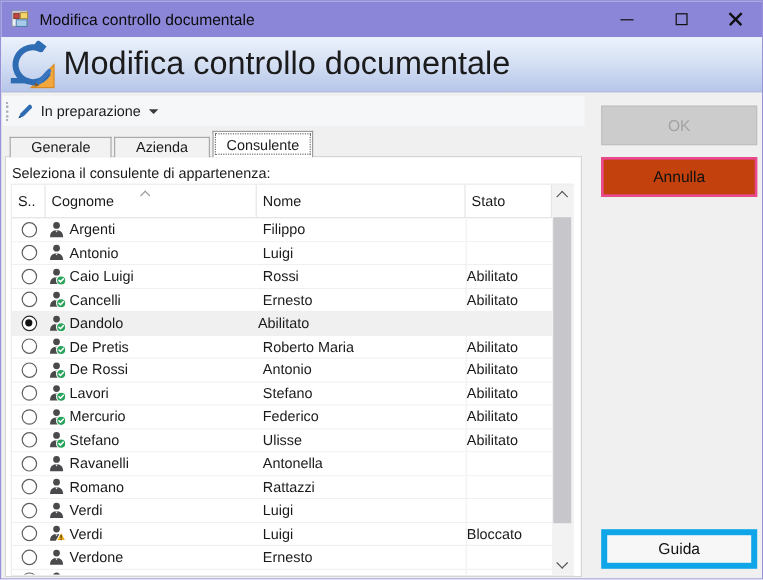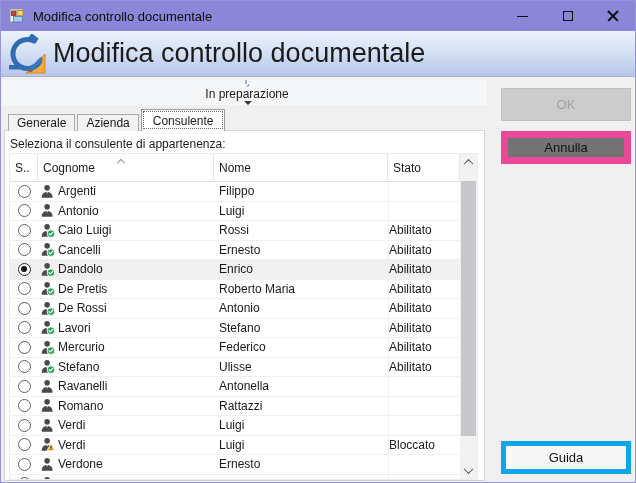--- a/index.html
+++ b/index.html
@@ -26,30 +26,30 @@
 
   
   .banner { position:absolute; left:0; top:30px; width:634px; height:46px;
             background:linear-gradient(to bottom,#ecf2fc 0%,#d6e1f4 45%,#b7c6e9 100%);
             border-bottom:1px solid #a6b3d8; display:flex; align-items:center; }
   .banner-icon { width:40px; height:40px; margin-left:5px; flex:0 0 auto; }
   .banner-title { margin-left:7px; font-size:27px; color:#1b1b1b; }
 
   
   .toolbar { position:absolute; left:1px; top:79px; width:485px; height:25px;
-             background:#f6f7f9; display:flex; align-items:center;flex-direction:column; }
+             background:#f6f7f9; display:flex; align-items:center; }
   .grip { width:0; height:16px; margin-left:3px; border-left:2px dotted #a9aebd; }
   .pencil-icon { width:16px; height:16px; margin-left:6px; }
   .toolbar-label { margin-left:5px; font-size:12px; color:#1a1a1a; }
   .dd-caret { width:0; height:0; margin-left:7px; border-left:4px solid transparent;
               border-right:4px solid transparent; border-top:4px solid #3a3a3a; }
 
   
   .tabstrip { position:absolute; left:7px; top:108px; height:22px; display:flex; align-items:flex-end; z-index:3; }
-  .tab { height:17px; padding:0 8px; background:#f2f2f2; border:1px solid #a9a9a9; border-bottom:none;
+  .tab { height:17px; padding:0 17px; background:#f2f2f2; border:1px solid #a9a9a9; border-bottom:none;
          display:flex; align-items:center; font-size:12px; color:#1a1a1a; margin-right:2px; cursor:default; }
   .tab.active { height:22px; background:#ffffff; border-color:#9c9c9c; position:relative;
                 outline:1px dotted #6d6d6d; outline-offset:-3px; padding:0 11px; }
 
   
   .tabpage { position:absolute; left:3px; top:129px; width:481px; height:351px;
              background:#ffffff; border:1px solid #d5d5d5; }
   .instruction { position:absolute; left:5px; top:6px; font-size:12px; color:#1a1a1a; }
 
   
@@ -89,21 +89,21 @@
   .chev { width:7px; height:7px; border-left:1.6px solid #555; border-top:1.6px solid #555; }
   .chev-up { transform:rotate(45deg) translate(1px,1px); }
   .chev-down { transform:rotate(225deg) translate(1px,1px); }
   .sb-thumb { position:absolute; left:1px; top:27px; width:15px; height:255px; background:#c7c7cb; }
 
   
   .side-btn { position:absolute; left:500px; width:130px; height:33px; font-size:13px;
               display:flex; align-items:center; justify-content:center; cursor:default;
               font-family:Liberation Sans, sans-serif; }
   .btn-ok { top:87px; background:#cccccc; border:1px solid #c0c0c0; color:#a2a2a2; }
-  .btn-annulla { top:130px; background:#737373; border:7px solid #ec4899; color:#111; }
+  .btn-annulla { top:130px; background:#c2410c; border:2px solid #ec4899; color:#111; }
   .btn-guida { top:440px; background:#f7f7f7; border:5px solid #0ea5e9; color:#111; }
 </style>
 </head>
 <body>
 
 <div class="window">
 
   <div class="titlebar">
     <svg class="titlebar-icon" viewBox="0 0 16 16">
       <rect x="1" y="1" width="13" height="13" fill="#eef1f5" stroke="#8a93a8" stroke-width="1"></rect>
@@ -286,21 +286,20 @@
           <path d="M9.8 11.4 l1.3 1.3 l2.5 -2.7" fill="none" stroke="#ffffff" stroke-width="1.4" stroke-linecap="round" stroke-linejoin="round"></path>
         </g>
         <g class="badge badge-warning">
           <polygon points="11.7,6.8 15.8,14.4 7.6,14.4" fill="#f0ad1f" stroke="#ffffff" stroke-width="0.9"></polygon>
           <rect x="11.1" y="9.3" width="1.2" height="2.9" fill="#5a4300"></rect>
           <rect x="11.1" y="12.8" width="1.2" height="1.2" fill="#5a4300"></rect>
         </g>
       </svg>
       <span class="cell-text txt-cognome">Dandolo</span>
     </div>
-    <div class="c-nome cell-text">Enrico</div>
     <div class="c-stato">
               <span class="cell-text txt-stato">Abilitato</span>
             </div>
   </div>
           <div class="grow">
     <div class="c-s">
               <span class="radio"></span>
             </div>
     <div class="c-cognome">
       <svg class="icon-person person-check" viewBox="0 0 16 16">

